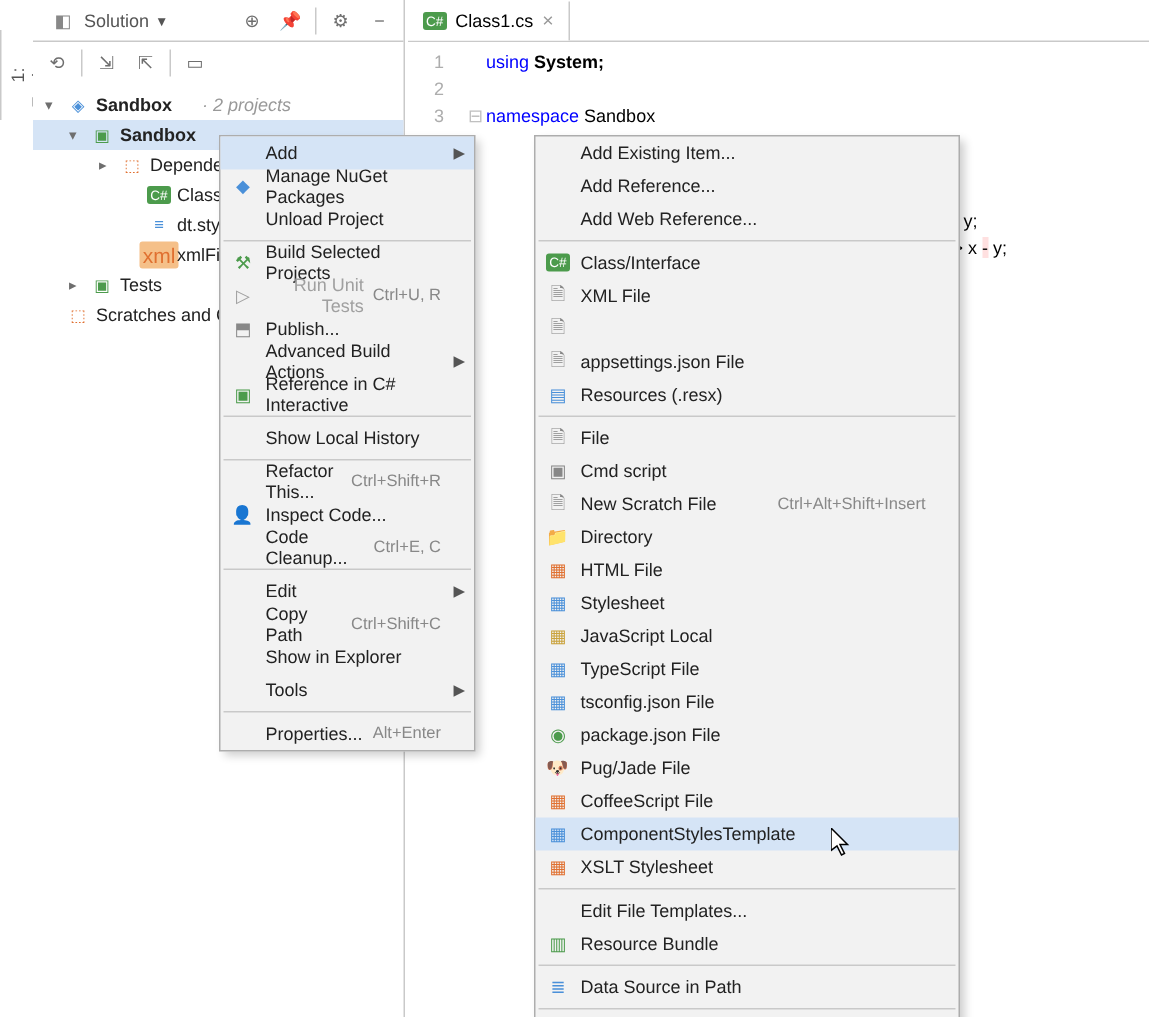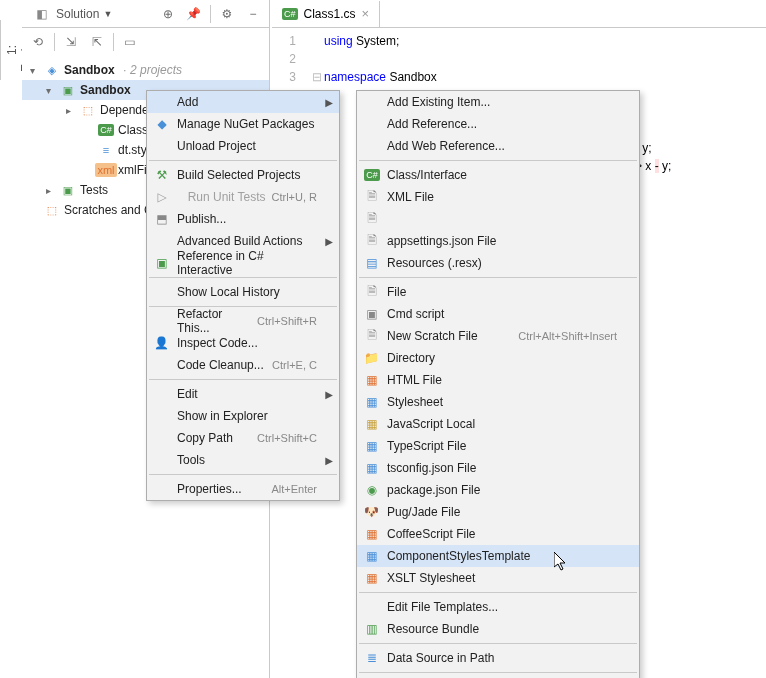--- a/index.html
+++ b/index.html
@@ -16,55 +16,55 @@
     .explorer-secondary { height: 28px; display: flex; align-items: center; padding: 0 6px; gap: 6px; }
     
     .tree { padding: 4px 0; }
     .tree-item { display: flex; align-items: center; height: 20px; padding-left: 8px; gap: 4px; cursor: pointer; white-space: nowrap; }
     .tree-item.d1 { padding-left: 24px; }
     .tree-item.d2 { padding-left: 44px; }
     .tree-item.d3 { padding-left: 62px; }
     .tree-arrow { width: 10px; color: #6e6e6e; font-size: 10px; }
     .tree-icon { width: 16px; height: 16px; display: flex; align-items: center; justify-content: center; font-size: 11px; }
     .tree-label { color: #222; }
-    .tree-meta { color: #999; font-style: italic; margin-left: 4px; }
+    .tree-meta { color: #999; font-style: italic; margin-left: 16px; }
     .bold { font-weight: bold; }
     .tree-item.selected { background: #d5e4f6; }
     
     .editor-area { position: absolute; left: 272px; top: 0; right: 0; height: 678px; }
     .tabs-row { height: 28px; border-bottom: 1px solid #c9c9c9; display: flex; align-items: center; }
     .tab { height: 26px; display: flex; align-items: center; gap: 6px; padding: 0 10px; border-right: 1px solid #c9c9c9; background: #fff; }
     .tab-close { color: #999; cursor: pointer; font-size: 13px; }
     .code-area { display: flex; font-family: Consolas, monospace; font-size: 13px; padding-top: 4px; }
     .gutter { width: 40px; text-align: right; padding-right: 16px; color: #adadad; }
     .code-lines { flex: 1; }
     .code-line { height: 18px; line-height: 18px; }
     .kw { color: #0000ff; }
     .cls { color: #000; }
-    .pln { color: #000; }
+    .pln { color: #000; font-weight: bold; }
     .fold { color: #c0c0c0; display: inline-block; width: 12px; }
     .hl-yellow { background: #fff7e0; }
     .hl-pink { background: #ffe0e0; }
     
     .context-menu { position: absolute; background: #f2f2f2; border: 1px solid #adadad; box-shadow: 3px 3px 6px rgba(0,0,0,0.2); z-index: 100; }
-    .menu1 { left: 146px; top: 90px; width: 194px; }
+    .menu1 { left: 146px; top: 90px; width: 171px; }
     .menu2 { left: 356px; top: 90px; width: 284px; }
     .menu-item { height: 22px; display: flex; align-items: center; padding: 0 22px 0 6px; gap: 6px; cursor: pointer; position: relative; }
     .menu-item.highlighted { background: #d5e4f6; }
     .menu-item.disabled { color: #a0a0a0; }
     .menu-icon { width: 18px; height: 18px; display: flex; align-items: center; justify-content: center; font-size: 12px; flex-shrink: 0; }
     .menu-label { flex: 1; color: #222; }
     .menu-item.disabled .menu-label { color: #a0a0a0; text-align: right; }
     .menu-shortcut { color: #888; font-size: 11px; }
     .menu-arrow { position: absolute; right: 6px; color: #555; font-size: 10px; }
     .menu-sep { height: 1px; background: #c9c9c9; margin: 3px 2px; }
     
     .icon-cs { background: #4c9b4c; color: #fff; font-size: 9px; border-radius: 2px; padding: 1px 2px; }
     .icon-folder { color: #dca857; }
-    .icon-xml { color: #e07030; font-size: 11px; background:#f5c089; border-radius:2px; padding:1px 2px;}
+    .icon-xml { color: #e07030; font-size: 14px; background:#f5c089; border-radius:2px; padding:1px 2px;}
     .icon-blue { color: #4a90d9; }
     .icon-orange { color: #e07030; }
     .icon-green { color: #4c9b4c; }
     .icon-gray { color: #888; }
     
     .cursor-img { position: absolute; left: 554px; top: 552px; z-index: 200; font-size: 16px; color: #000; }
   </style>
 </head>
 <body>
 
@@ -227,26 +227,26 @@
       <span class="menu-shortcut">Ctrl+E, C</span>
   </div>
   <div class="menu-sep"></div>
   <div class="menu-item">
     <span class="menu-icon"></span>
       <span class="menu-label">Edit</span>
       <span class="menu-arrow">▶</span>
   </div>
   <div class="menu-item">
     <span class="menu-icon"></span>
-      <span class="menu-label">Show in Explorer</span>
-  </div>
-  <div class="menu-item">
-    <span class="menu-icon"></span>
       <span class="menu-label">Copy Path</span>
       <span class="menu-shortcut">Ctrl+Shift+C</span>
+  </div>
+  <div class="menu-item">
+    <span class="menu-icon"></span>
+      <span class="menu-label">Show in Explorer</span>
   </div>
   <div class="menu-item">
     <span class="menu-icon"></span>
       <span class="menu-label">Tools</span>
       <span class="menu-arrow">▶</span>
   </div>
   <div class="menu-sep"></div>
   <div class="menu-item">
     <span class="menu-icon"></span>
       <span class="menu-label">Properties...</span>

